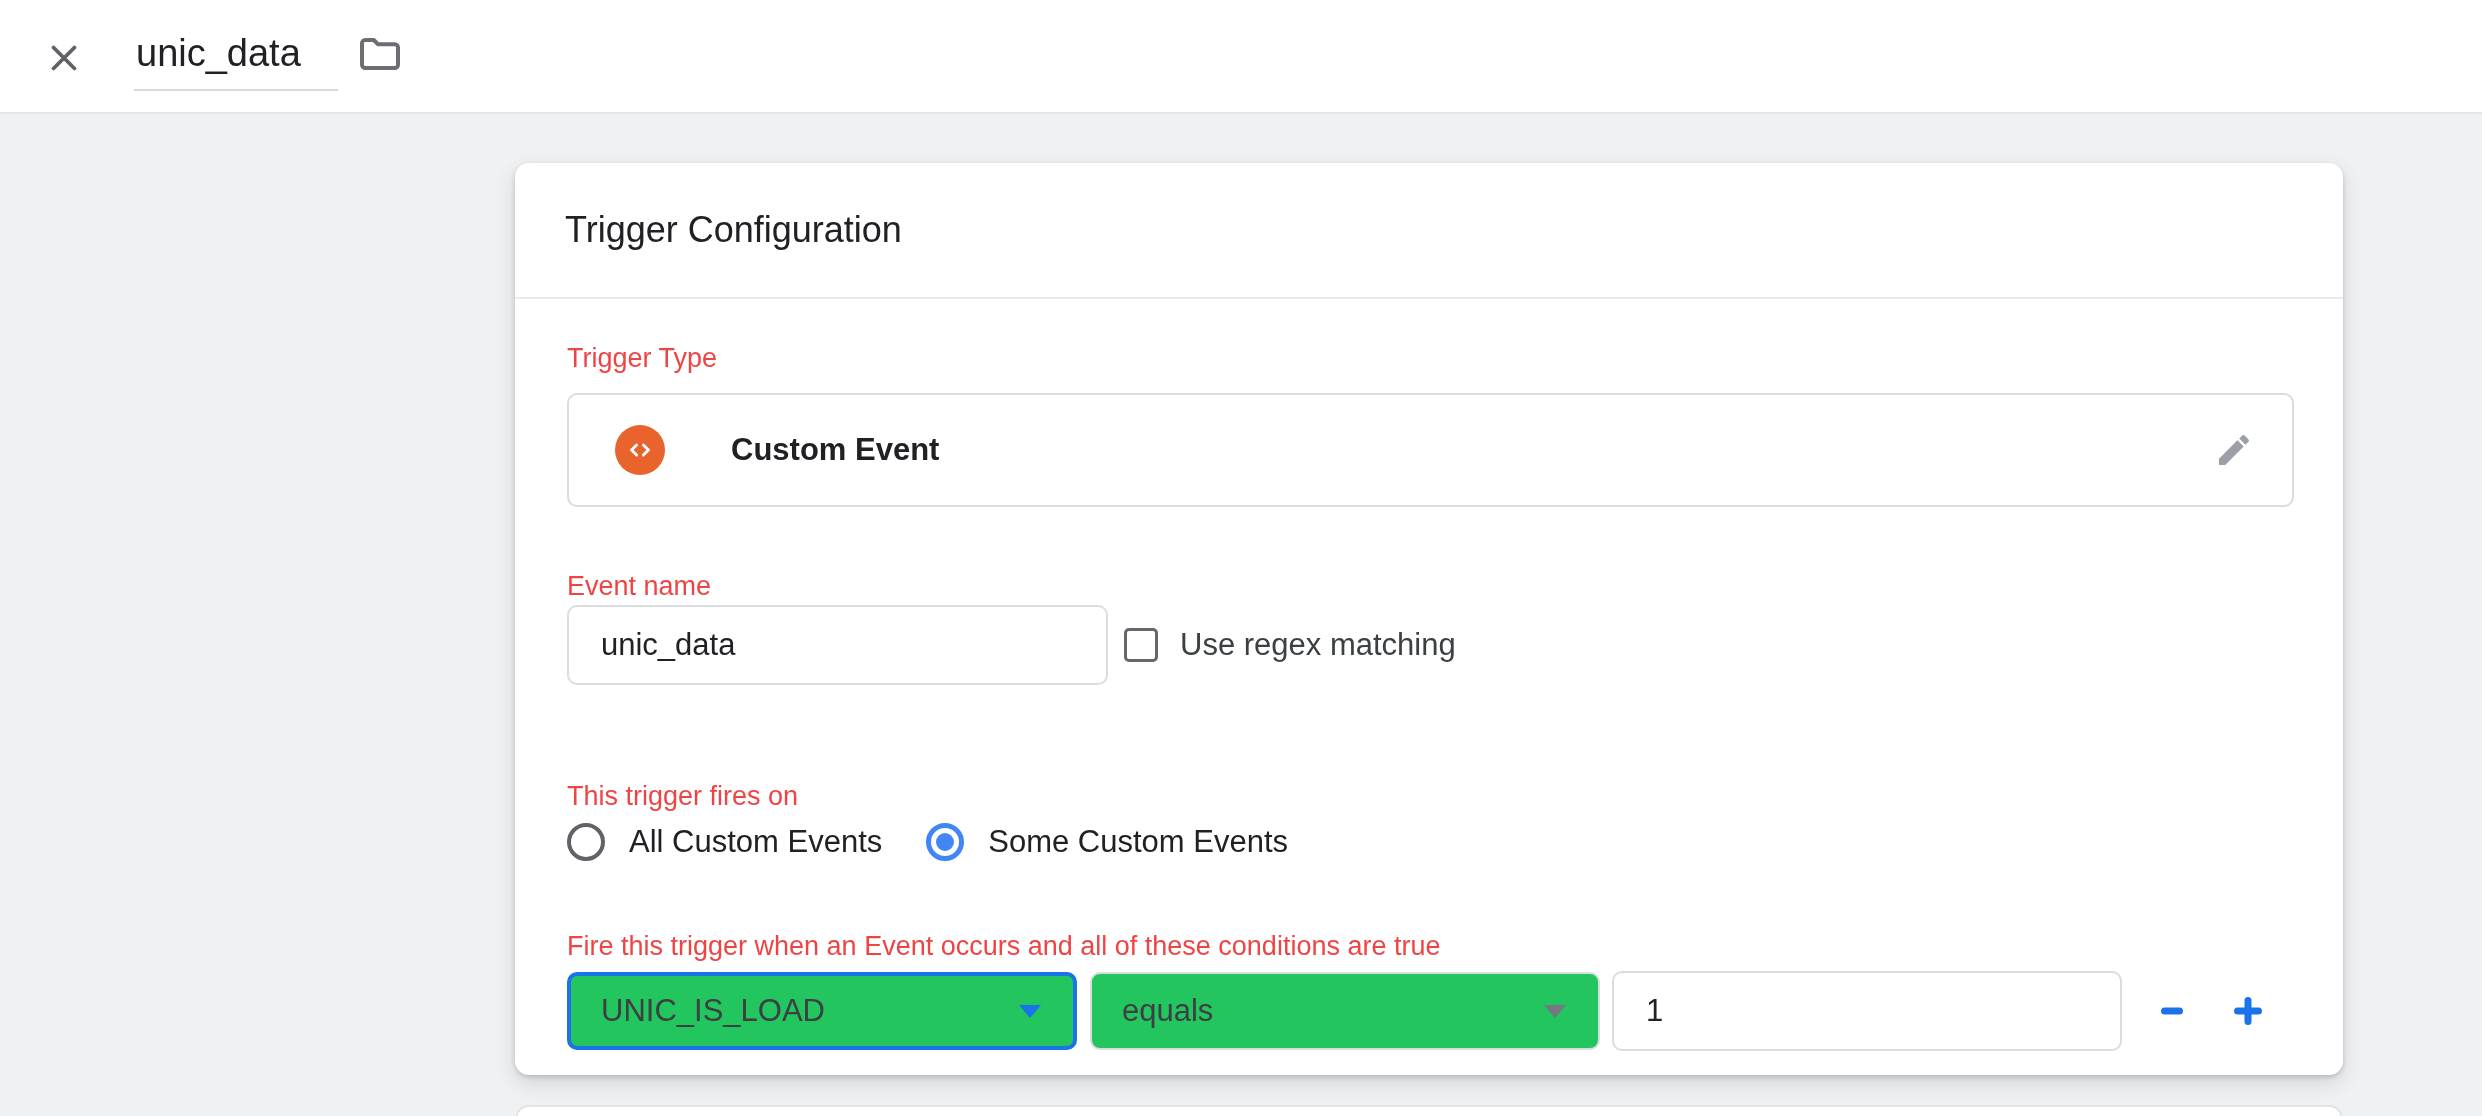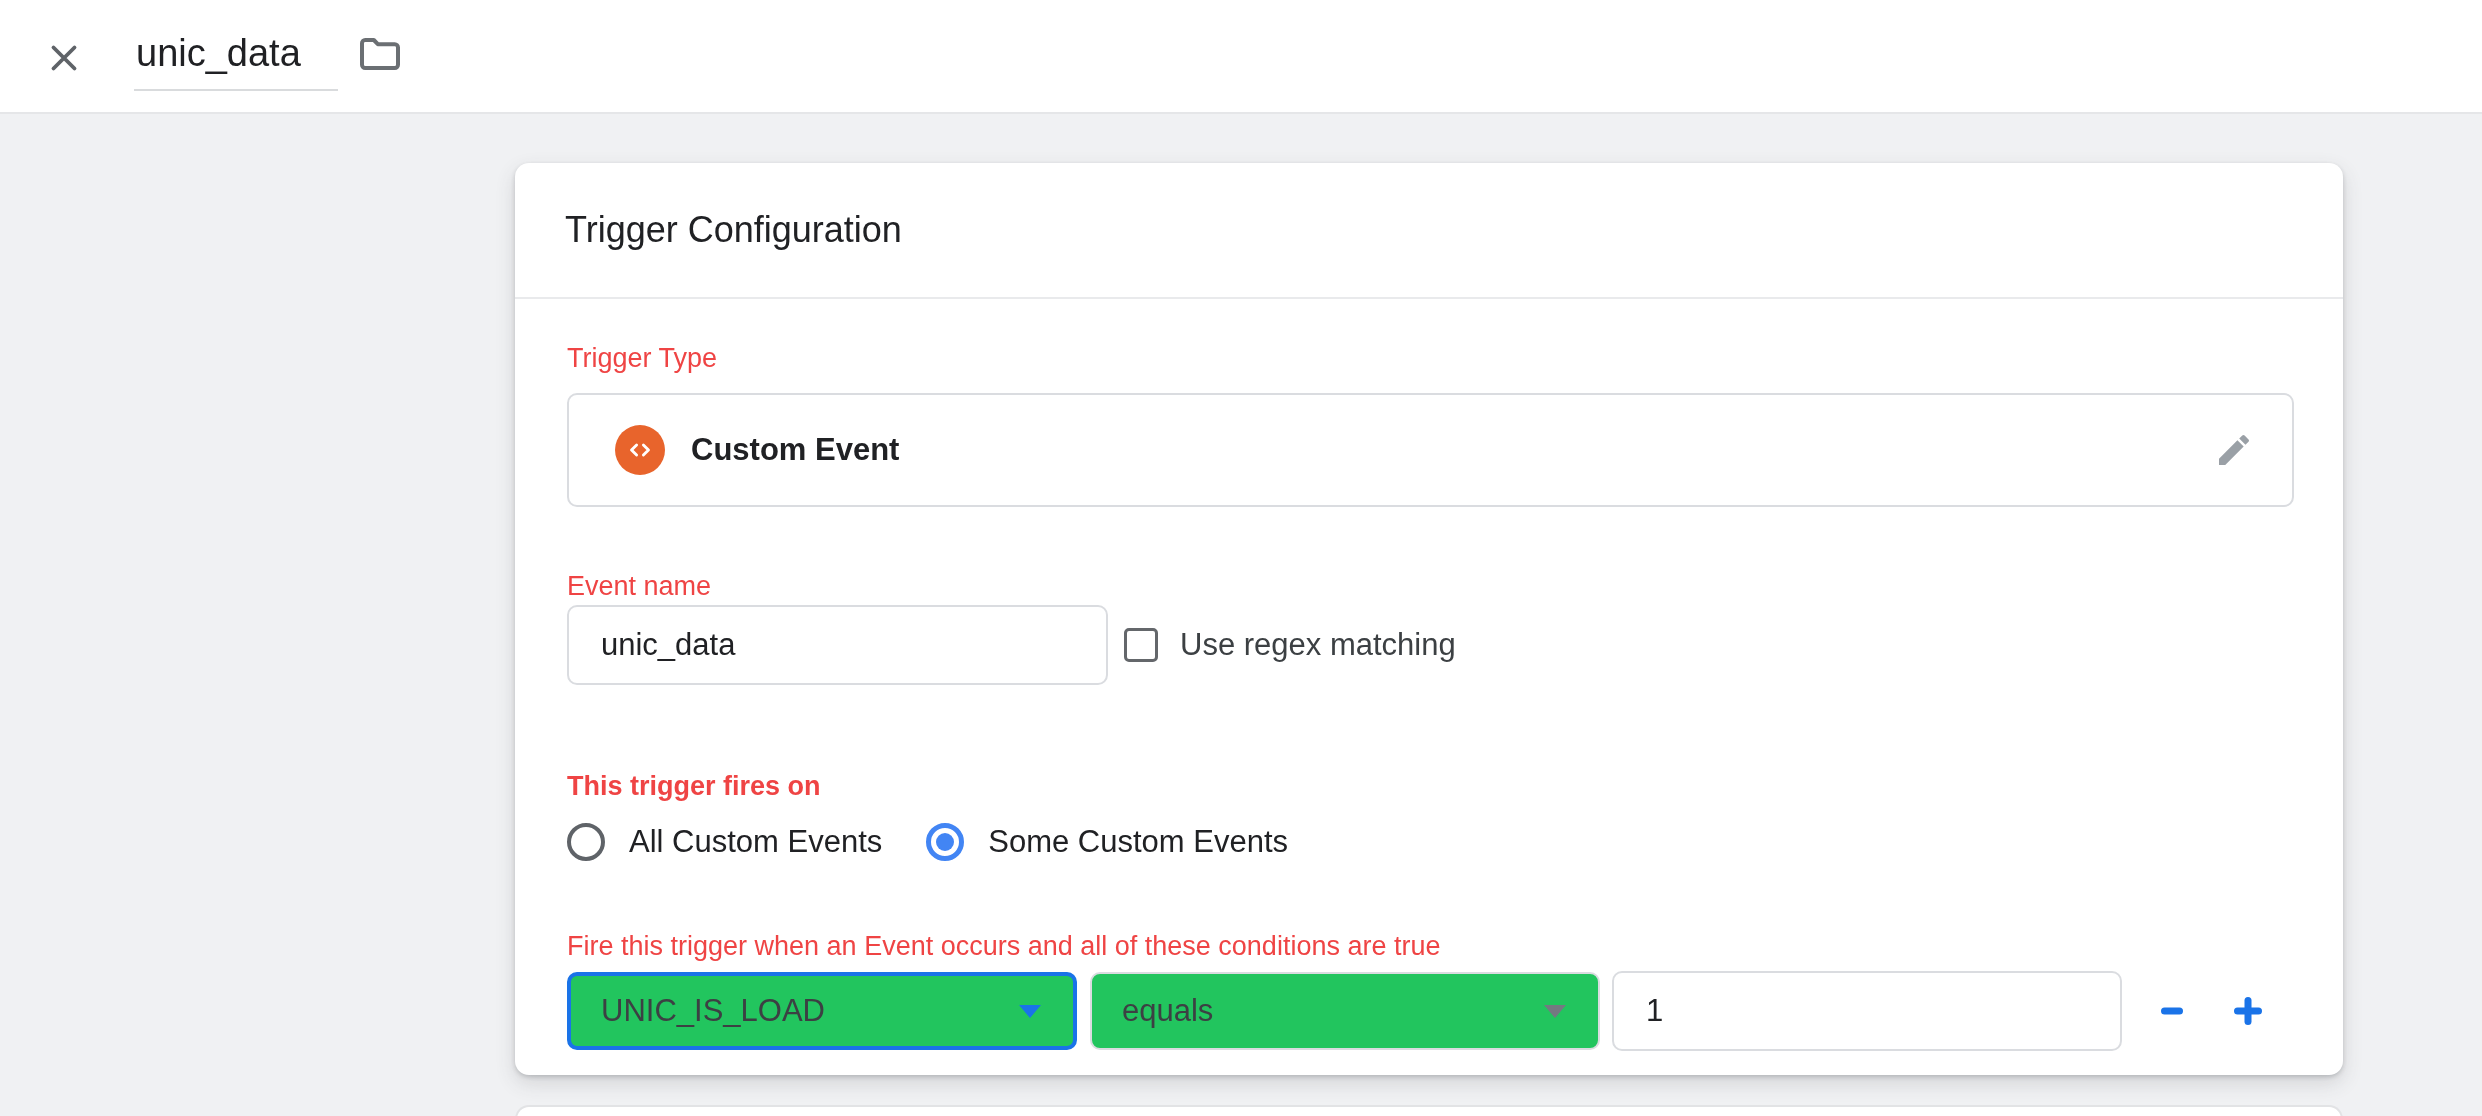--- a/index.html
+++ b/index.html
@@ -58,38 +58,38 @@
 
   .card-body { position:relative; height:798px; }
 
   .field-label {
     position:absolute; left:52px;
     font-size:27px; color:#ef4444;
     white-space:nowrap;
   }
   .lbl-trigger-type { top:44px; }
   .lbl-event-name  { top:272px; }
-  .lbl-fires-on    { top:472px;font-weight:bold; }
+  .lbl-fires-on    { top:482px; }
   .lbl-conditions  { top:632px; }
 
   
   .tt-box {
     position:absolute; left:52px; right:49px; top:94px; height:114px;
     border:2px solid #DADCE0; border-radius:10px;
     display:flex; align-items:center;
     cursor:pointer; background:#fff;
   }
   .tt-icon {
     margin-left:46px;
     width:50px; height:50px; border-radius:50%;
     background:#E8642C;
     display:flex; align-items:center; justify-content:center;
     flex:0 0 auto;
   }
-  .tt-name { margin-left:26px; font-size:31px; font-weight:bold; color:#202124; }
+  .tt-name { margin-left:66px; font-size:31px; font-weight:bold; color:#202124; }
   .tt-edit {
     margin-left:auto; margin-right:36px;
     width:44px; height:44px;
     display:flex; align-items:center; justify-content:center;
     cursor:pointer;
   }
 
   
   .event-row {
     position:absolute; left:52px; top:306px;

